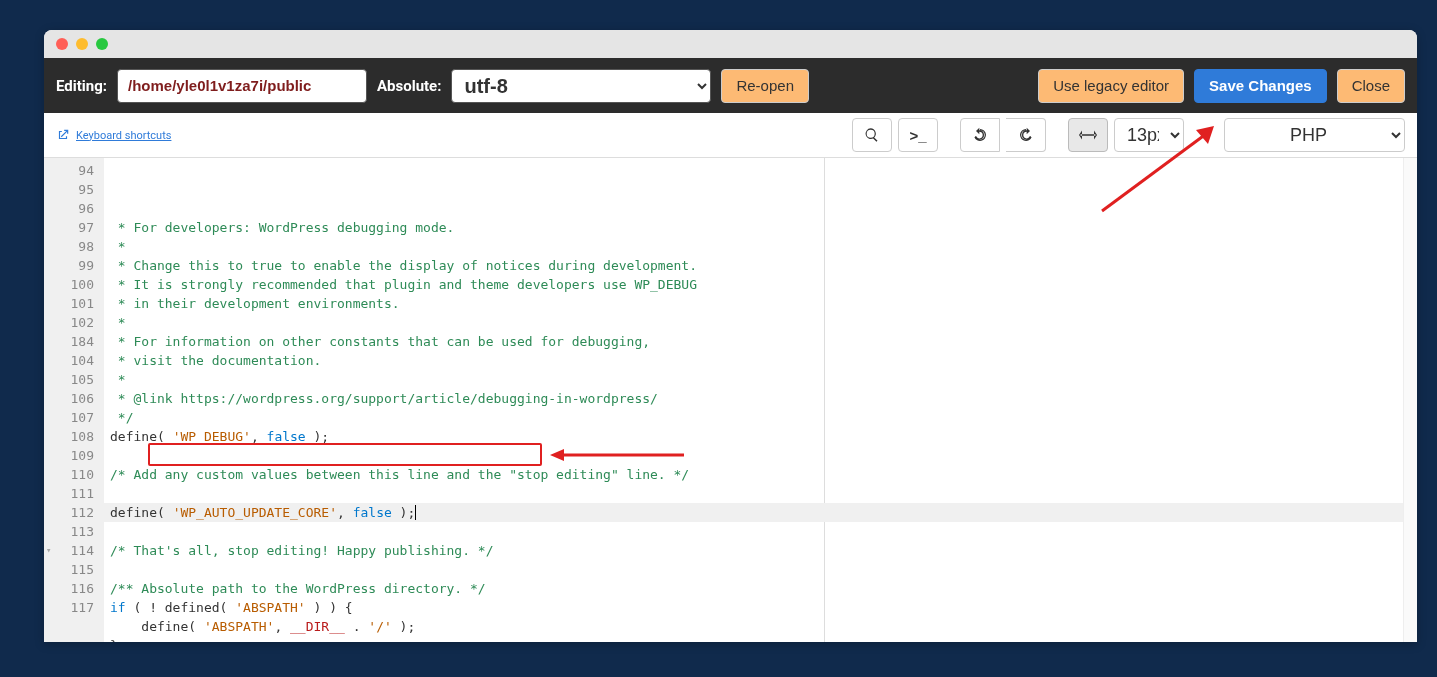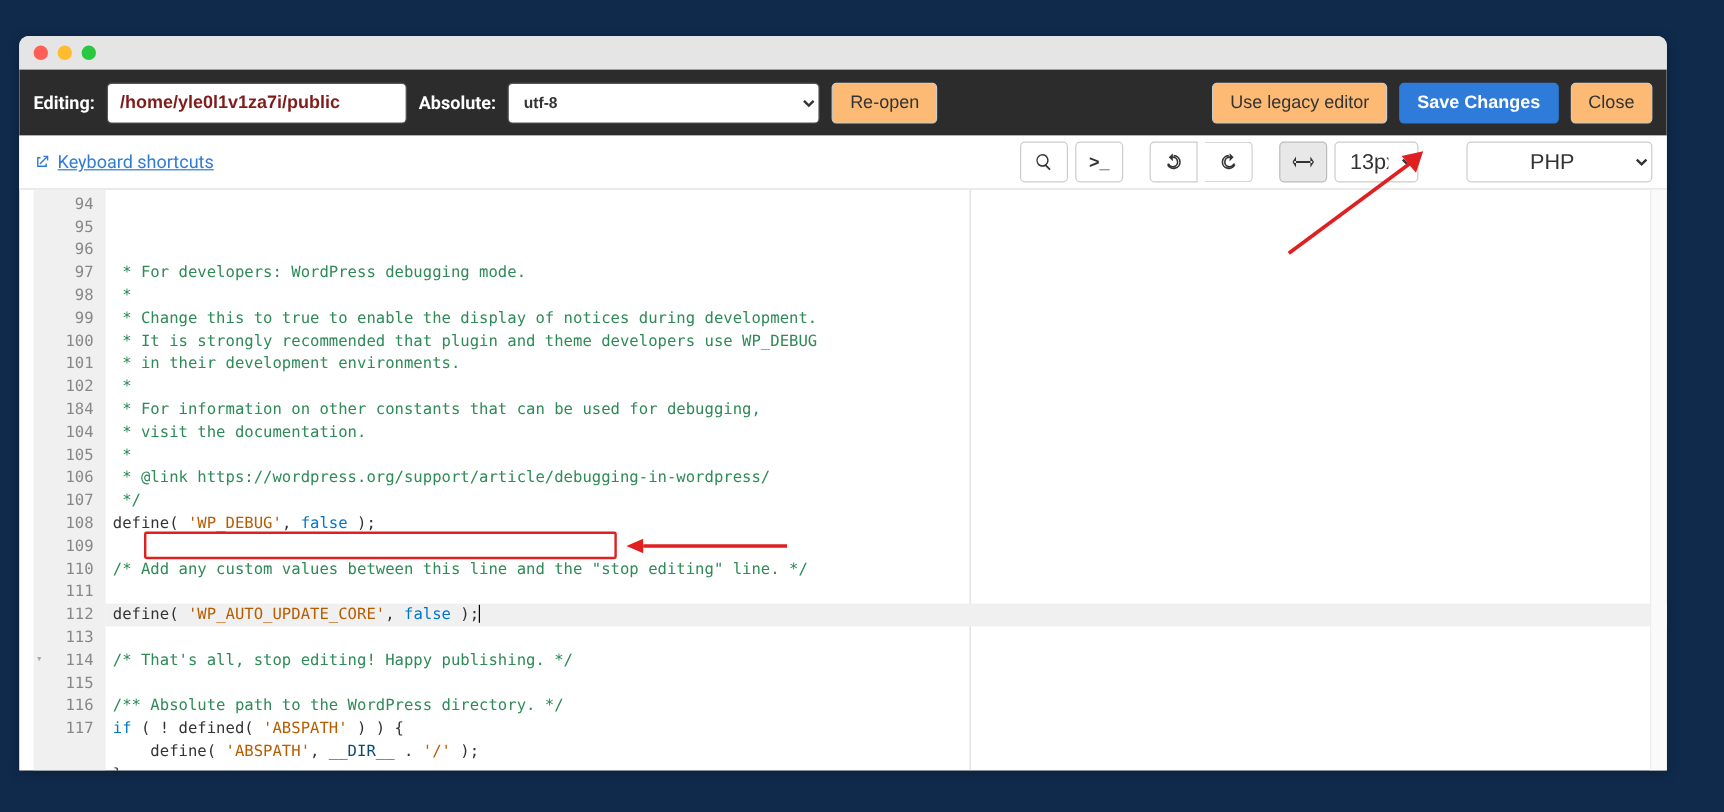--- a/index.html
+++ b/index.html
@@ -6,21 +6,21 @@
   body {
     background: #102a4c;
     font-family: -apple-system, BlinkMacSystemFont, "Segoe UI", Roboto, "Helvetica Neue", Arial, sans-serif;
     width: 1437px;
     height: 677px;
     overflow: hidden;
     position: relative;
   }
   .window {
     position: absolute;
-    left: 16px;
+    left: 44px;
     top: 30px;
     width: 1373px;
     height: 612px;
     background: #fff;
     border-radius: 8px 8px 0 0;
     overflow: hidden;
     box-shadow: 0 2px 10px rgba(0,0,0,.25);
   }
   .titlebar {
     height: 28px;
@@ -56,21 +56,21 @@
   }
   .path-input { width: 250px; text-overflow: ellipsis; }
   .topbar select {
     height: 34px;
     width: 260px;
     border: 1px solid #555;
     border-radius: 4px;
     padding: 0 8px;
     background: #fff;
     color: #333;
-    font-size: 13px;
+    font-size: 20px;
     font-weight: 700;
   }
   .btn {
     height: 34px;
     border: 1px solid #ccc;
     border-radius: 4px;
     background: #fdba74;
     color: #333;
     font-size: 15px;
     padding: 0 14px;
@@ -84,21 +84,21 @@
   .spacer { flex: 1; }
   .toolbar {
     height: 45px;
     background: #fff;
     border-bottom: 1px solid #ddd;
     display: flex;
     align-items: center;
     padding: 0 12px;
     gap: 6px;
   }
-  .kb-link { color:#2f7bd9; font-size:15px; display:flex; align-items:center; gap:6px; }
+  .kb-link { color:#2f7bd9; font-size:11px; display:flex; align-items:center; gap:6px; }
   .toolbar .spacer2 { flex:1; }
   .iconbtn {
     height: 34px;
     width: 40px;
     border: 1px solid #ccc;
     border-radius: 4px;
     background:#fff;
     display:inline-flex;
     align-items:center;
     justify-content:center;
@@ -111,30 +111,29 @@
   .toolbar select {
     height: 34px;
     border: 1px solid #ccc;
     border-radius: 4px;
     background:#fff;
     padding: 0 8px;
     font-size:18px;
     color:#333;
   }
   .fontsize-sel { width: 70px; }
-  .lang-sel { width: 155px; text-align:center; }
+  .lang-sel { width: 181px; text-align:center; }
   .editor {
     display:flex;
     height: calc(100% - 28px - 55px - 45px);
     font-family: "Menlo", "Consolas", "Monaco", monospace;
     font-size: 13px;
     line-height: 19px;
     color:#333;
     position:relative;
-    margin-left:12px;
   }
   .gutter {
     width: 60px;
     background:#f0f0f0;
     text-align:right;
     color:#888;
     padding-top:3px;
     user-select:none;
     flex-shrink:0;
   }
@@ -155,21 +154,21 @@
     position:absolute;
     top:0; bottom:0;
     left: 720px;
     width:1px;
     background:#ddd;
   }
   .c-comment { color:#2e8b57; }
   .c-key { color:#0077cc; }
   .c-str { color:#b85c00; }
   .c-const { color:#0077cc; }
-  .c-var { color:#0c4a6e; }
+  .c-var { color:#b91c1c; }
   .cursor {
     display:inline-block;
     width:1px; height:15px;
     background:#000;
     vertical-align:middle;
     position:relative; top:-1px;
   }
   .highlight-box {
     position:absolute;
     border:2.5px solid #e02020;

